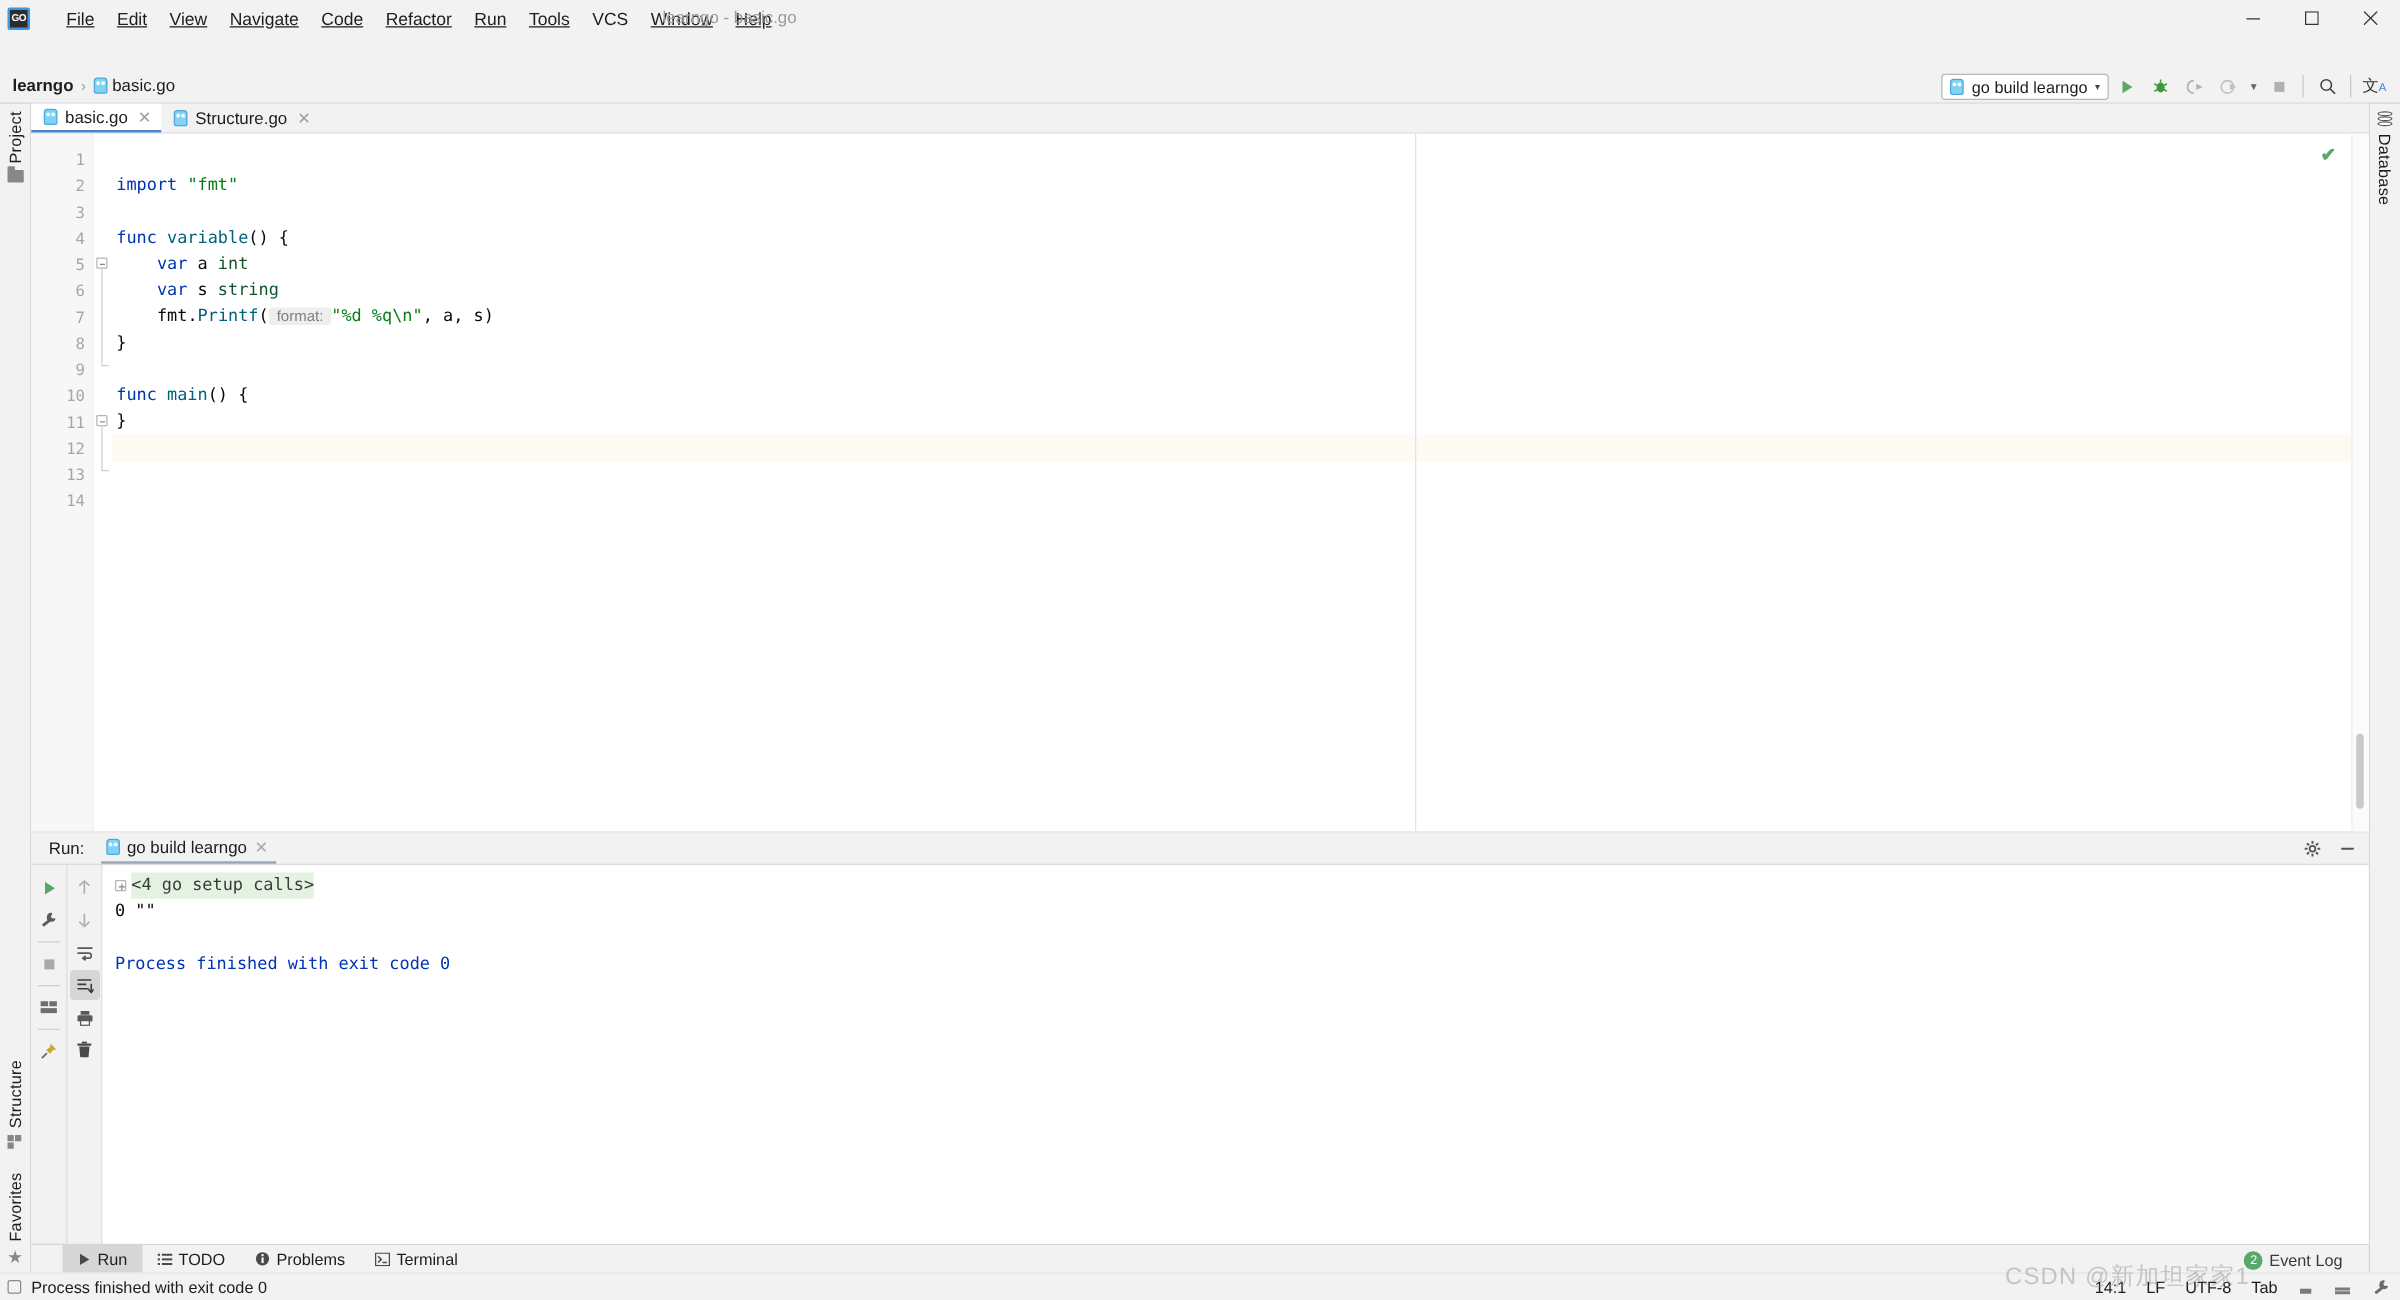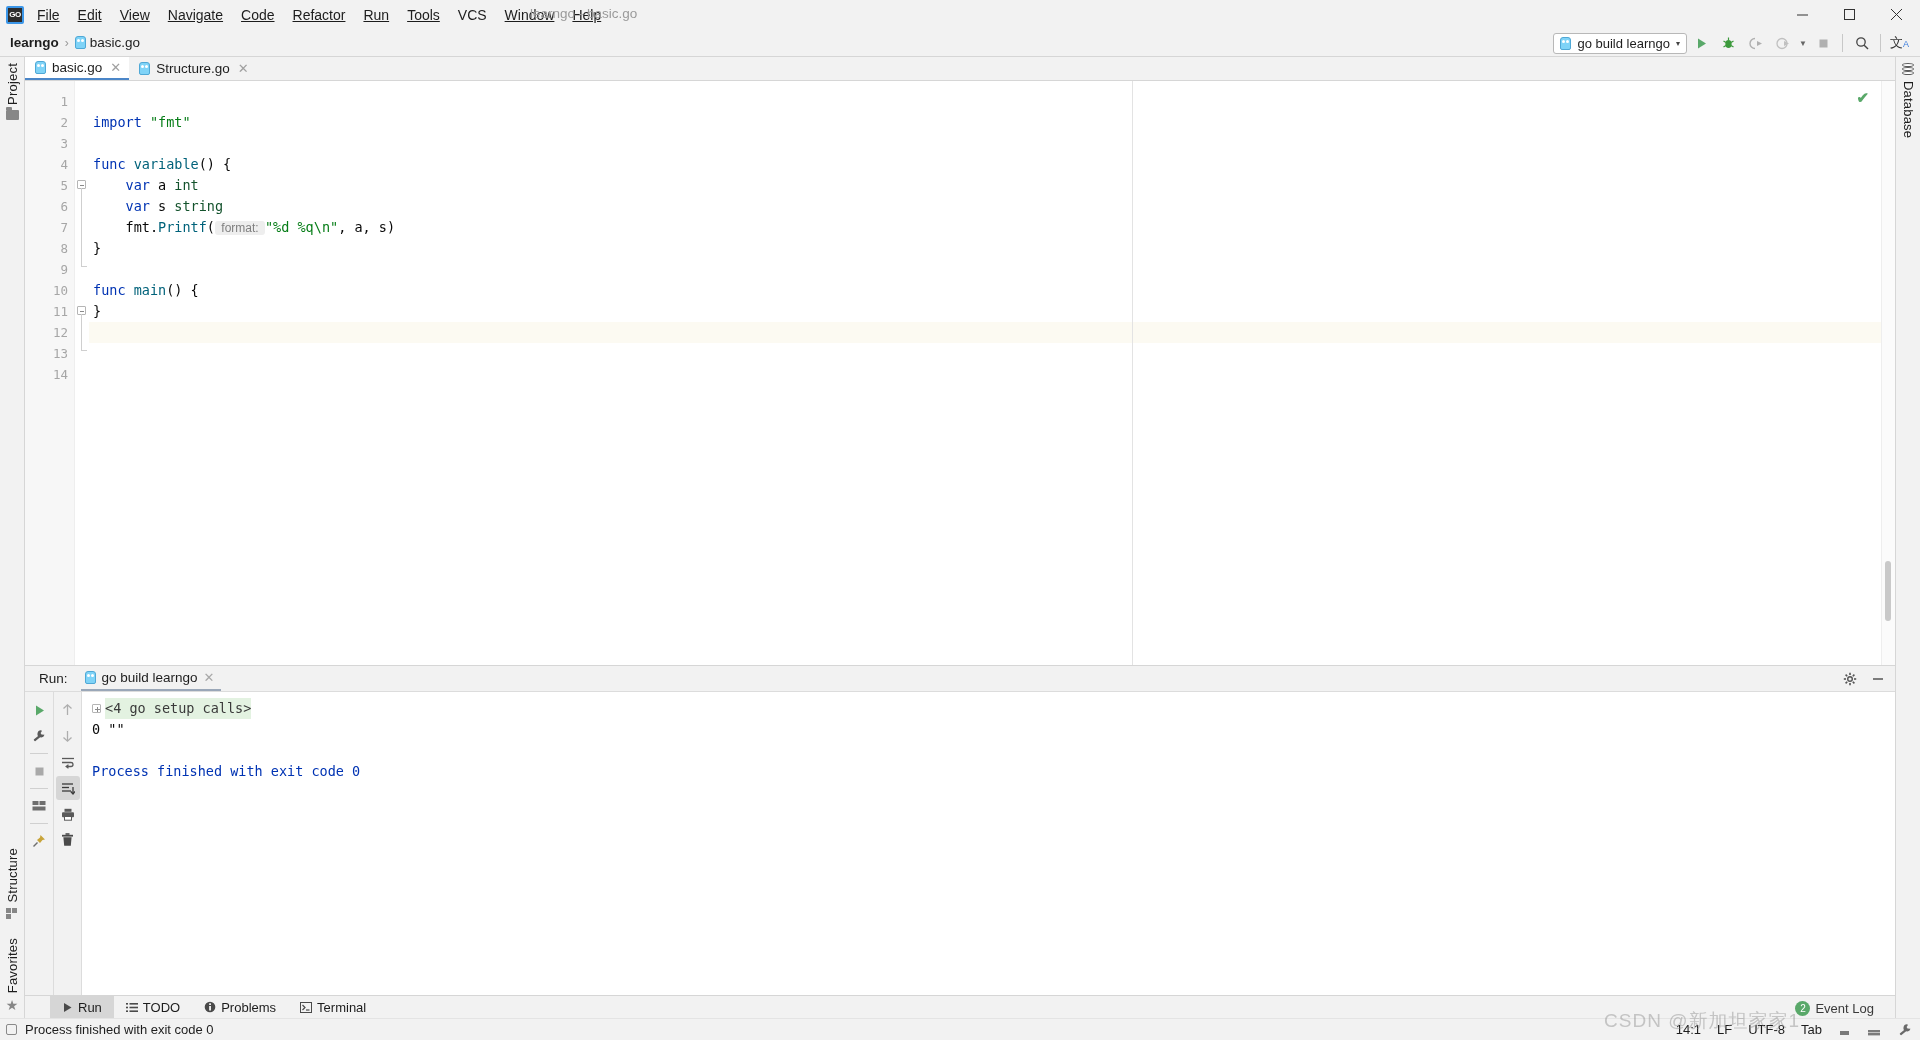--- a/index.html
+++ b/index.html
@@ -13,21 +13,21 @@
     -webkit-font-smoothing: antialiased;
   }
   .app { position: relative; width: 1920px; height: 1040px; display: flex; flex-direction: column; background: #f2f2f2; }
 
   
   .titlebar {
     height: 29px; background: #f2f2f2; display: flex; align-items: center;
     position: relative; flex: 0 0 29px;
   }
   .app-logo {
-    width: 18px; height: 18px; margin-left: 6px; margin-right: 4px;
+    width: 18px; height: 18px; margin-left: 6px; margin-right: 20px;
     background: #2d2d2d; border: 2px solid #3b96e8; border-radius: 2px;
     color: #fff; font-size: 8px; font-weight: bold; line-height: 14px; text-align: center;
     letter-spacing: -0.5px; position: relative;
   }
   .menu { display: flex; align-items: flex-start; gap: 0px; }
   .menu-item {
     padding: 4px 9px; font-size: 14px; color: #1d1d1d; cursor: default; white-space: nowrap;
   }
   .menu-item u { text-decoration: underline; }
   .win-title {
@@ -36,21 +36,21 @@
   }
   .win-controls { position: absolute; right: 0; top: 0; display: flex; height: 29px; }
   .win-btn {
     width: 47px; height: 29px; display: flex; align-items: center; justify-content: center;
     color: #333;
   }
 
   
   .navbar {
     height: 28px; background: #f2f2f2; display: flex; align-items: center;
-    position: relative; flex: 0 0 28px; border-bottom: 1px solid #d6d6d6;
+    position: relative; flex: 0 0 28px; border-bottom: 1px solid #d6d6d6; margin-top: 26px;
   }
   .crumbs { display: flex; align-items: center; margin-left: 10px; gap: 4px; font-size: 13.5px; }
   .crumb-project { font-weight: bold; color: #1d1d1d; }
   .crumb-sep { color: #9a9a9a; font-size: 12px; margin: 0 2px; }
   .crumb-file { display: flex; align-items: center; gap: 4px; color: #1d1d1d; }
 
   .go-icon {
     width: 11px; height: 13px; border-radius: 3px 3px 2px 2px;
     background: #7fd3f7; border: 1px solid #4fa8d6; position: relative; display: inline-block;
   }

